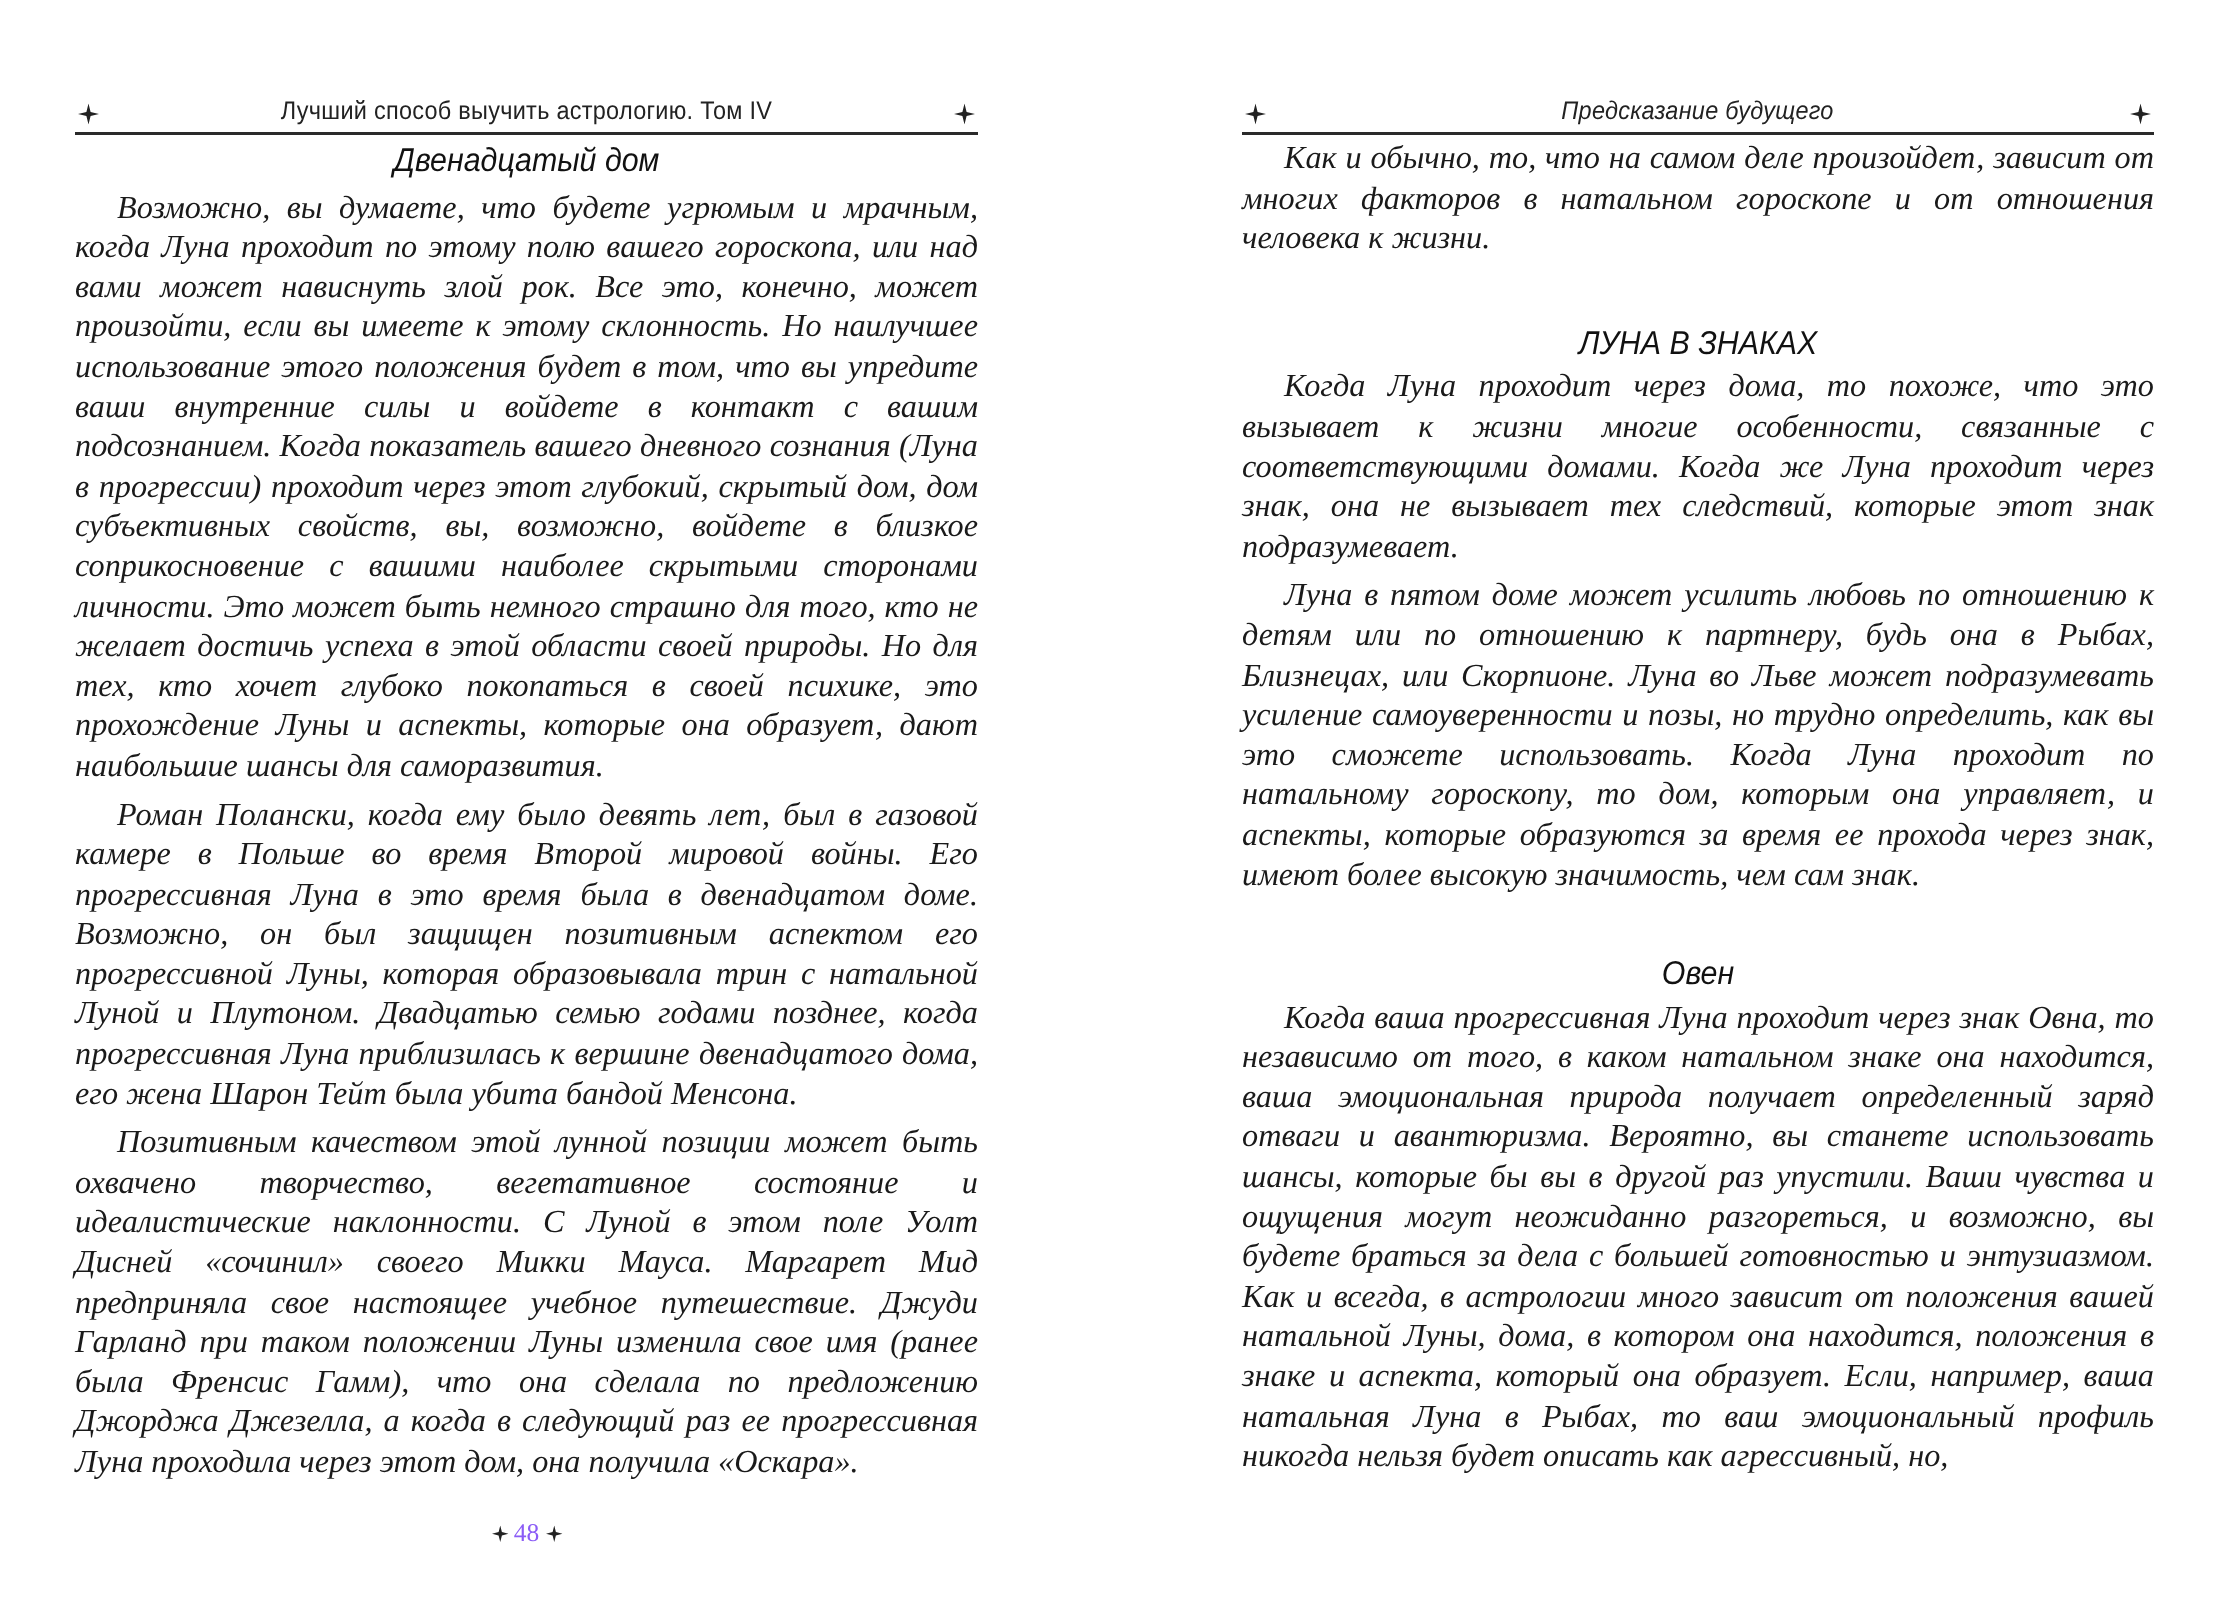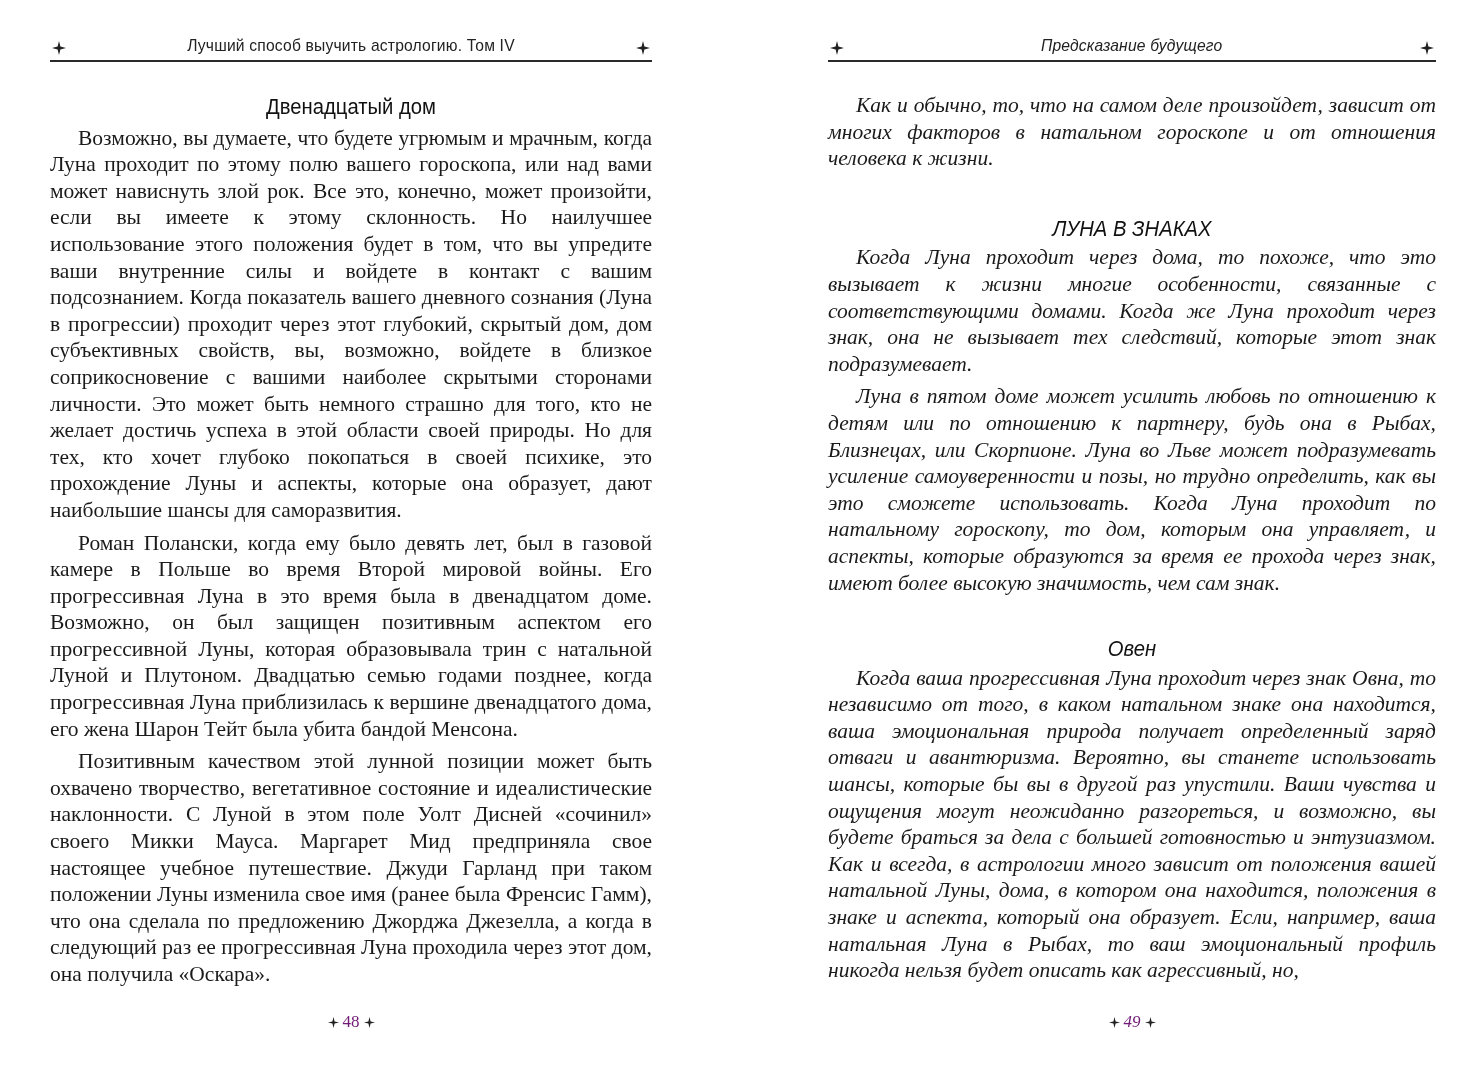--- a/index.html
+++ b/index.html
@@ -5,21 +5,21 @@
   html, body { margin: 0; padding: 0; }
   body {
     width: 1482px; height: 1080px; background: #ffffff; position: relative; overflow: hidden;
     font-family: "Liberation Serif", "DejaVu Serif", serif; color: #1a1a1a;
   }
   .page { position: absolute; top: 0; height: 1080px; }
   .page.left { left: 50px; width: 602px; }
   .page.right { left: 828px; width: 608px; font-style: italic; }
 
   .running-head {
-    position: absolute; top: 32px; left: 0; right: 0; height: 28px;
+    position: absolute; top: 60px; left: 0; right: 0; height: 28px;
     border-bottom: 2px solid #2a2a2a;
     display: flex; align-items: center; justify-content: center;
   }
   .running-head .title {
     font-family: "Liberation Sans Narrow", "Liberation Sans", sans-serif;
     font-size: 17px; letter-spacing: 0.2px; color: #222; transform: scaleX(0.92);
   }
   .star {
     position: absolute; width: 14px; height: 14px; display: inline-block;
   }
@@ -36,21 +36,21 @@
   .gap-small { height: 6px; }
 
   h2 {
     margin: 0; font-weight: normal; text-align: center;
     font-family: "Liberation Sans", sans-serif; font-size: 22px; color: #111;
     transform: scaleX(0.92);
   }
 
   .folio {
     position: absolute; top: 1012px; left: 0; right: 0; text-align: center;
-    font-size: 17px; color: #701a75;
+    font-size: 17px; color: #8b5cf6;
   }
   .folio .star { position: relative; width: 11px; height: 11px; top: 1px; margin: 0 4px; }
 </style>
 </head>
 <body>
 
 <div class="page left">
   <div class="running-head">
     <span class="star l">
       <svg viewBox="0 0 20 20">
@@ -58,21 +58,21 @@
         </svg>
     </span>
     <span class="title">Лучший способ выучить астрологию. Том IV</span>
     <span class="star r">
       <svg viewBox="0 0 20 20">
           <path d="M10 0 L12 8 L20 10 L12 12 L10 20 L8 12 L0 10 L8 8 Z" fill="#222"></path>
         </svg>
     </span>
   </div>
 
-  <div class="body-text" style="top:94px;">
+  <div class="body-text" style="top:94px;font-style:italic;">
     <h2 style="margin-bottom:4px;">Двенадцатый дом</h2>
     <p>Возможно, вы думаете, что будете угрюмым и мрачным, когда Луна проходит по этому полю вашего гороскопа, или над вами может нависнуть злой рок. Все это, конечно, может произойти, если вы имеете к этому склонность. Но наилучшее использование этого положения будет в том, что вы упредите ваши внутренние силы и войдете в контакт с вашим подсознанием. Когда показатель вашего дневного сознания (Луна в прогрессии) проходит через этот глубокий, скрытый дом, дом субъективных свойств, вы, возможно, войдете в близкое соприкосновение с вашими наиболее скрытыми сторонами личности. Это может быть немного страшно для того, кто не желает достичь успеха в этой области своей природы. Но для тех, кто хочет глубоко покопаться в своей психике, это прохождение Луны и аспекты, которые она образует, дают наибольшие шансы для саморазвития.</p>
     <div class="gap-small"></div>
     <p>Роман Полански, когда ему было девять лет, был в газовой камере в Польше во время Второй мировой войны. Его прогрессивная Луна в это время была в двенадцатом доме. Возможно, он был защищен позитивным аспектом его прогрессивной Луны, которая образовывала трин с натальной Луной и Плутоном. Двадцатью семью годами позднее, когда прогрессивная Луна приблизилась к вершине двенадцатого дома, его жена Шарон Тейт была убита бандой Менсона.</p>
     <div class="gap-small"></div>
     <p>Позитивным качеством этой лунной позиции может быть охвачено творчество, вегетативное состояние и идеалистические наклонности. С Луной в этом поле Уолт Дисней «сочинил» своего Микки Мауса. Маргарет Мид предприняла свое настоящее учебное путешествие. Джуди Гарланд при таком положении Луны изменила свое имя (ранее была Френсис Гамм), что она сделала по предложению Джорджа Джезелла, а когда в следующий раз ее прогрессивная Луна проходила через этот дом, она получила «Оскара».</p>
   </div>
 
   <div class="folio">
     <span class="star">
@@ -108,24 +108,13 @@
     <h2 style="margin-bottom:2px;">ЛУНА В ЗНАКАХ</h2>
     <p>Когда Луна проходит через дома, то похоже, что это вызывает к жизни многие особенности, связанные с соответствующими домами. Когда же Луна проходит через знак, она не вызывает тех следствий, которые этот знак подразумевает.</p>
     <div class="gap-small"></div>
     <p>Луна в пятом доме может усилить любовь по отношению к детям или по отношению к партнеру, будь она в Рыбах, Близнецах, или Скорпионе. Луна во Льве может подразумевать усиление самоуверенности и позы, но трудно определить, как вы это сможете использовать. Когда Луна проходит по натальному гороскопу, то дом, которым она управляет, и аспекты, которые образуются за время ее прохода через знак, имеют более высокую значимость, чем сам знак.</p>
     <div class="gap-small"></div>
     <div style="height:34px;"></div>
     <h2 style="margin-bottom:2px;">Овен</h2>
     <p>Когда ваша прогрессивная Луна проходит через знак Овна, то независимо от того, в каком натальном знаке она находится, ваша эмоциональная природа получает определенный заряд отваги и авантюризма. Вероятно, вы станете использовать шансы, которые бы вы в другой раз упустили. Ваши чувства и ощущения могут неожиданно разгореться, и возможно, вы будете браться за дела с большей готовностью и энтузиазмом. Как и всегда, в астрологии много зависит от положения вашей натальной Луны, дома, в котором она находится, положения в знаке и аспекта, который она образует. Если, например, ваша натальная Луна в Рыбах, то ваш эмоциональный профиль никогда нельзя будет описать как агрессивный, но,</p>
   </div>
 
-  <div class="folio">
-    <span class="star">
-      <svg viewBox="0 0 20 20">
-          <path d="M10 0 L12 8 L20 10 L12 12 L10 20 L8 12 L0 10 L8 8 Z" fill="#222"></path>
-        </svg>
-    </span><span>49</span><span class="star">
-      <svg viewBox="0 0 20 20">
-          <path d="M10 0 L12 8 L20 10 L12 12 L10 20 L8 12 L0 10 L8 8 Z" fill="#222"></path>
-        </svg>
-    </span>
-  </div>
 </div>
 
 </body></html>

